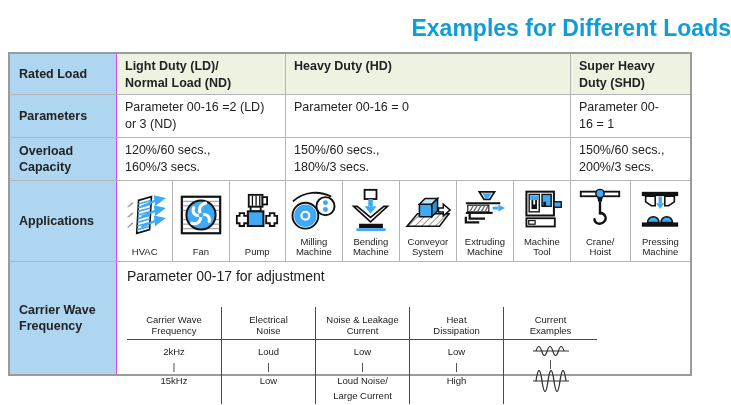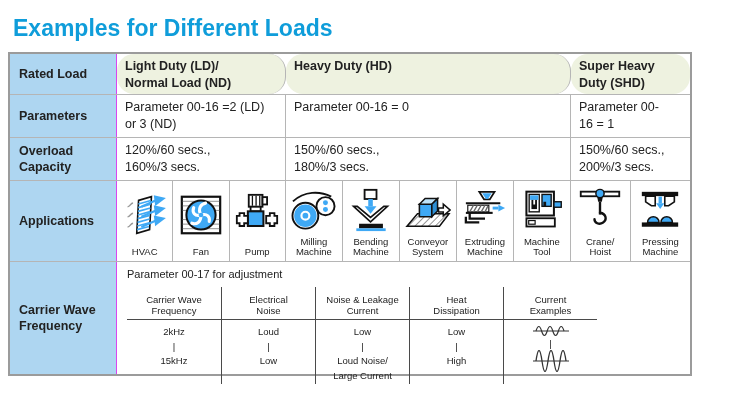--- a/index.html
+++ b/index.html
@@ -1,44 +1,44 @@
 <!DOCTYPE html>
 <html><head>
 <meta charset="utf-8">
 <style>
   html,body { margin:0; padding:0; background:#fff; }
   body { width:731px; height:405px; overflow:hidden;
          font-family:"Liberation Sans","DejaVu Sans",sans-serif; color:#222; }
-  h1 { margin:15px 0 10px 13px; font-size:23px; font-weight:bold; color:#0f9dda; }
+  h1 { margin:15px 0 10px 13px; font-size:23px; font-weight:bold; color:#0f9dda;text-align:right; }
 
   .tbl { margin-left:8px; width:684px; border:2px solid #9b9b9b; box-sizing:border-box; background:#fff; }
   .trow { display:flex; border-top:1px solid #b5b5b5; }
   .trow:first-child { border-top:none; }
   .r1 { height:40px; } .r2 { height:42px; } .r3 { height:42px; } .r4 { height:80px; } .r5 { height:112px; }
 
   .lbl { flex:0 0 107px; background:#aed6f1; font-weight:bold; font-size:12.5px;
          display:flex; flex-direction:column; justify-content:center; padding-left:9px;
          box-sizing:border-box; border-right:1px solid #d946ef; line-height:1.3; }
   .cell { box-sizing:border-box; border-right:1px solid #b5b5b5; padding:4px 8px;
           font-size:12.5px; line-height:1.35; }
   .cell:last-child { border-right:none; }
   .w-ld { flex:0 0 169px; } .w-hd { flex:0 0 285px; } .w-shd { flex:0 0 119px; }
-  .hdr { background:#eef2e0; font-weight:bold;border-radius:17px; }
+  .hdr { background:#eef2e0; font-weight:bold; }
   .ln { display:block; }
 
   .acell { box-sizing:border-box; border-right:1px solid #b5b5b5; display:flex;
            flex-direction:column; align-items:center; justify-content:space-between;
            padding:2px 1px 3px; }
   .acell:last-child { border-right:none; }
   .a3 { flex:0 0 56.3px; } .a5 { flex:0 0 57px; } .a2 { flex:0 0 59.7px; }
   .aicon { flex:1; display:flex; align-items:center; justify-content:center; }
   .albl { font-size:9.5px; line-height:1.12; text-align:center; }
 
   .carrier-cell { flex:1; box-sizing:border-box; padding:6px 0 0 10px; border-right:none; }
-  .note { font-size:11px; margin-bottom:7px; }
+  .note { font-size:14px; margin-bottom:23px; }
   .sub { display:flex; width:470px; }
   .scol { flex:0 0 94px; box-sizing:border-box; border-left:1px solid #4a4a4a;
           text-align:center; font-size:9.5px; }
   .scol:first-child { border-left:none; }
   .sh { height:29px; display:flex; flex-direction:column; justify-content:flex-end;
         padding-bottom:3px; border-bottom:1px solid #4a4a4a; line-height:1.18; }
   .sv { padding-top:5px; line-height:1.55; }
   .sv .ln { display:block; }
   .wavewrap { display:flex; flex-direction:column; align-items:center; line-height:1.1; padding-top:4px; }
 </style>

